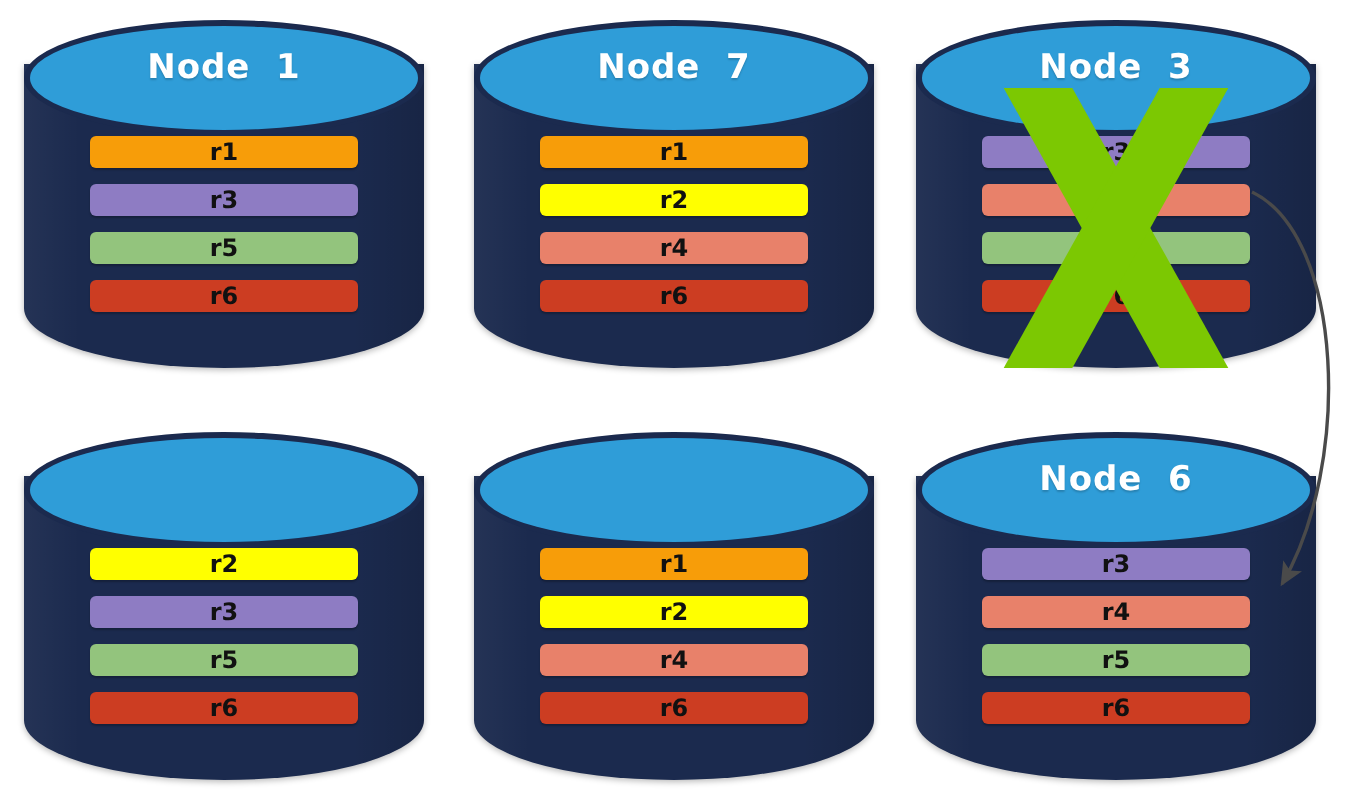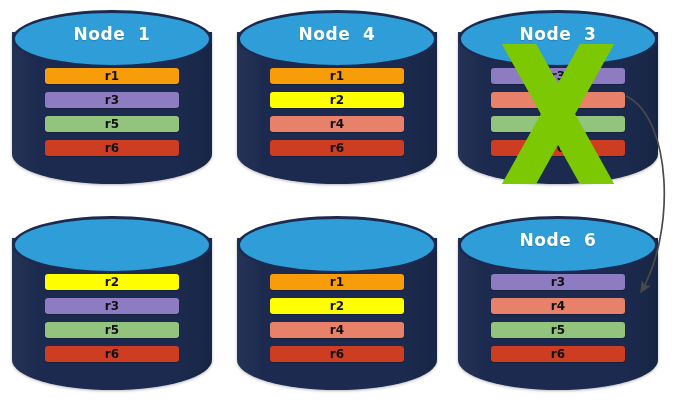--- a/index.html
+++ b/index.html
@@ -149,21 +149,21 @@
           <span class="bar-label" style="color: rgb(17, 17, 17);">r5</span>
         </div>
         <div class="bar" style="background: rgb(204, 61, 34);">
           <span class="bar-label" style="color: rgb(17, 17, 17);">r6</span>
         </div>
       </div>
     </div>
     <div class="node" style="left: 237px; top: 6px;">
       <div class="cyl-body" style="background: rgb(27, 42, 78);"></div>
       <div class="cyl-top" style="background: rgb(47, 157, 216); border-color: rgb(27, 42, 78);"></div>
-      <div class="node-title" style="color: rgb(255, 255, 255);">Node  4</div>
+      <div class="node-title" style="color: rgb(255, 255, 255);">Node  7</div>
       <div class="bars">
         <div class="bar" style="background: rgb(247, 157, 9);">
           <span class="bar-label" style="color: rgb(17, 17, 17);">r1</span>
         </div>
         <div class="bar" style="background: rgb(255, 255, 0);">
           <span class="bar-label" style="color: rgb(17, 17, 17);">r2</span>
         </div>
         <div class="bar" style="background: rgb(232, 129, 106);">
           <span class="bar-label" style="color: rgb(17, 17, 17);">r4</span>
         </div>

